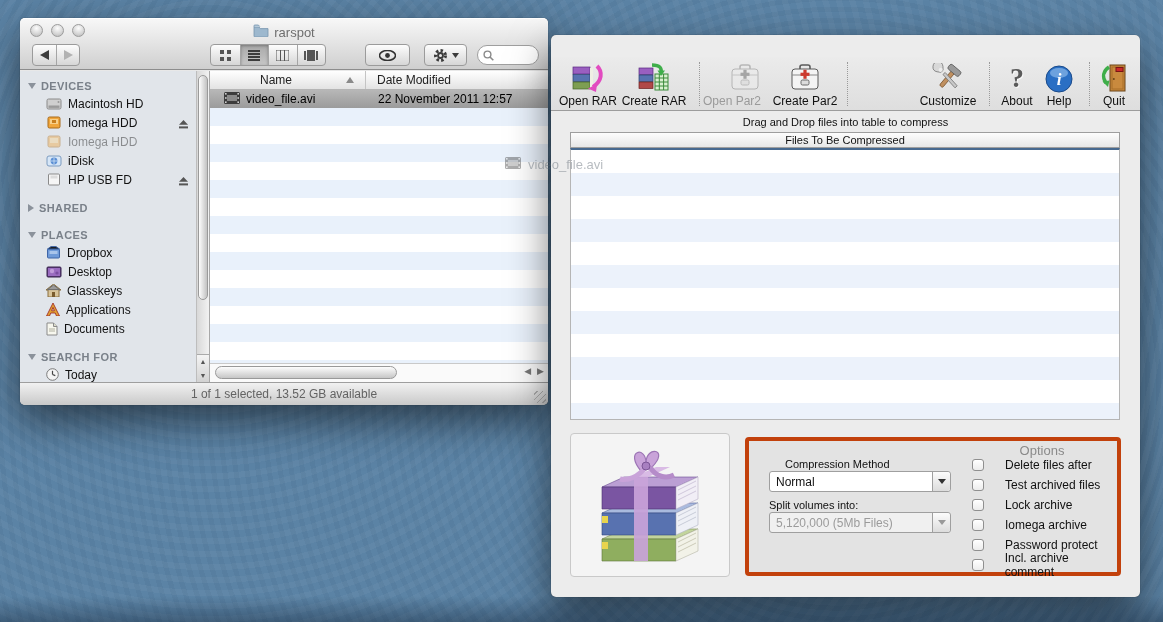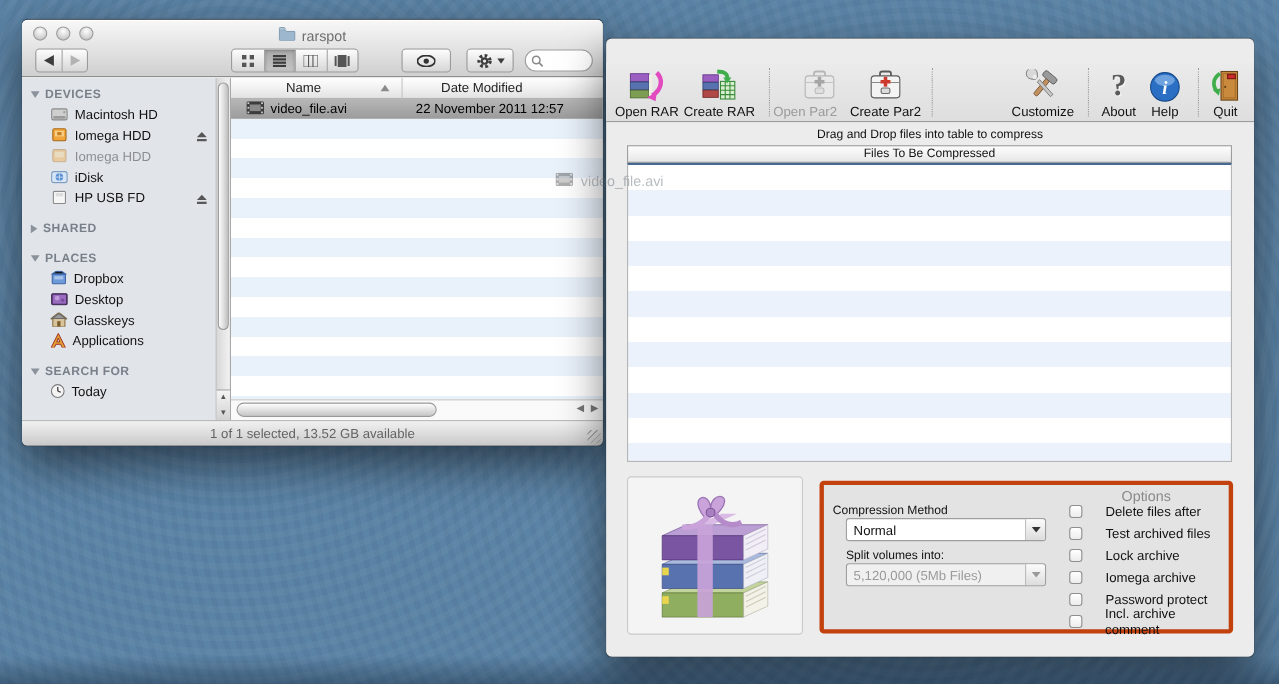--- a/index.html
+++ b/index.html
@@ -57,21 +57,21 @@
   .f-sbar-arrows { position:absolute; left:0; bottom:0; width:100%; height:28px;
     background:linear-gradient(#f4f4f4,#d2d2d2); border-top:1px solid #aaa; display:flex; flex-direction:column;
     align-items:center; justify-content:space-around; font-size:7px; color:#555; }
 
   .f-colheader { position:absolute; left:190px; top:53px; right:0; height:19px;
     background:linear-gradient(#ffffff,#e3e3e3); border-bottom:1px solid #b5b5b5; font-size:12px; color:#222; }
   .f-colheader .divider { position:absolute; left:155px; top:0; bottom:0; width:1px; background:#c4c4c4; }
   .col-name { position:absolute; left:50px; top:2px; }
   .col-sort { position:absolute; left:136px; top:6px; width:0; height:0;
     border-left:4px solid transparent; border-right:4px solid transparent; border-bottom:6px solid #8a8a8a; }
-  .col-date { position:absolute; left:167px; top:2px;margin-left:24px; }
+  .col-date { position:absolute; left:167px; top:2px; }
 
   .f-rows { position:absolute; left:190px; top:72px; right:0; height:273px;
     background:repeating-linear-gradient(#ffffff 0 18px, #e9f1fb 18px 36px); }
   .f-row-selected { position:absolute; left:0; top:0; right:0; height:18px;
     background:linear-gradient(#b7b7b7,#9b9b9b); display:flex; align-items:center; font-size:12px; color:#000; }
   .f-row-selected .ficon { margin-left:14px; margin-right:6px; }
   .f-row-date { position:absolute; left:168px; }
 
   .f-hscroll { position:absolute; left:190px; top:345px; right:0; height:19px;
     background:#fafafa; border-top:1px solid #c9c9c9; }
@@ -321,20 +321,29 @@
           <rect x="6" y="8" width="3" height="5" fill="#7a5c2e"></rect>
         </svg>
       <span>Glasskeys</span>
     </div>
     <div class="sb-item">
       <svg width="14" height="13">
           <path d="M7 0 L13.5 13 L10.5 13 L9.2 10 L4.8 10 L3.5 13 L.5 13 Z M7 4.4 L5.6 7.8 L8.4 7.8 Z" fill="#e0a032" stroke="#9a1f1f" stroke-width=".8"></path>
         </svg>
       <span>Applications</span>
     </div>
+    <div class="sb-item">
+      <svg width="12" height="14">
+          <path d="M1 1 h6.5 L11 4.5 V13 H1 Z" fill="#f7f7ee" stroke="#8a8a8a"></path>
+          <path d="M7.5 1 V4.5 H11" fill="#dcdcc9" stroke="#8a8a8a"></path>
+          <line x1="3" y1="7" x2="9" y2="7" stroke="#b0b0a0"></line>
+          <line x1="3" y1="9" x2="9" y2="9" stroke="#b0b0a0"></line>
+        </svg>
+      <span>Documents</span>
+    </div>
 
     <div class="sb-gap"></div>
     <div class="sb-section">
       <span class="tri-down"></span>
       <span>SEARCH FOR</span>
     </div>
     <div class="sb-item">
       <svg width="13" height="13">
           <circle cx="6.5" cy="6.5" r="5.8" fill="#f4f4f4" stroke="#7a7a7a"></circle>
           <line x1="6.5" y1="6.5" x2="6.5" y2="2.8" stroke="#444" stroke-width="1.2"></line>
@@ -550,21 +559,21 @@
       <path d="M47 28 C30 8 52 2 52 20 C52 2 76 6 58 24 Z" fill="#c9a3d9" stroke="#9c74b5" stroke-width="1.2"></path>
       <path d="M52 24 C44 34 34 38 26 36" fill="none" stroke="#c9a3d9" stroke-width="5"></path>
       <path d="M56 24 C62 34 72 36 80 32" fill="none" stroke="#b58cc9" stroke-width="5"></path>
       <circle cx="52" cy="23" r="4" fill="#a87fc0" stroke="#7c5596"></circle>
     </svg>
   </div>
 
   <div class="settings-panel">
     <div class="opt-title">Options</div>
 
-    <div class="sp-label" style="left:8px; top:17px;">Compression Method</div>
+    <div class="sp-label" style="left:36px; top:17px;">Compression Method</div>
     <div class="combo" style="left:20px; top:30px;">
       <span>Normal</span>
       <span class="cbtn">
           <span class="carrow"></span>
         </span>
     </div>
 
     <div class="sp-label" style="left:20px; top:58px;">Split volumes into:</div>
     <div class="combo disabled" style="left:20px; top:71px;">
       <span>5,120,000 (5Mb Files)</span>

